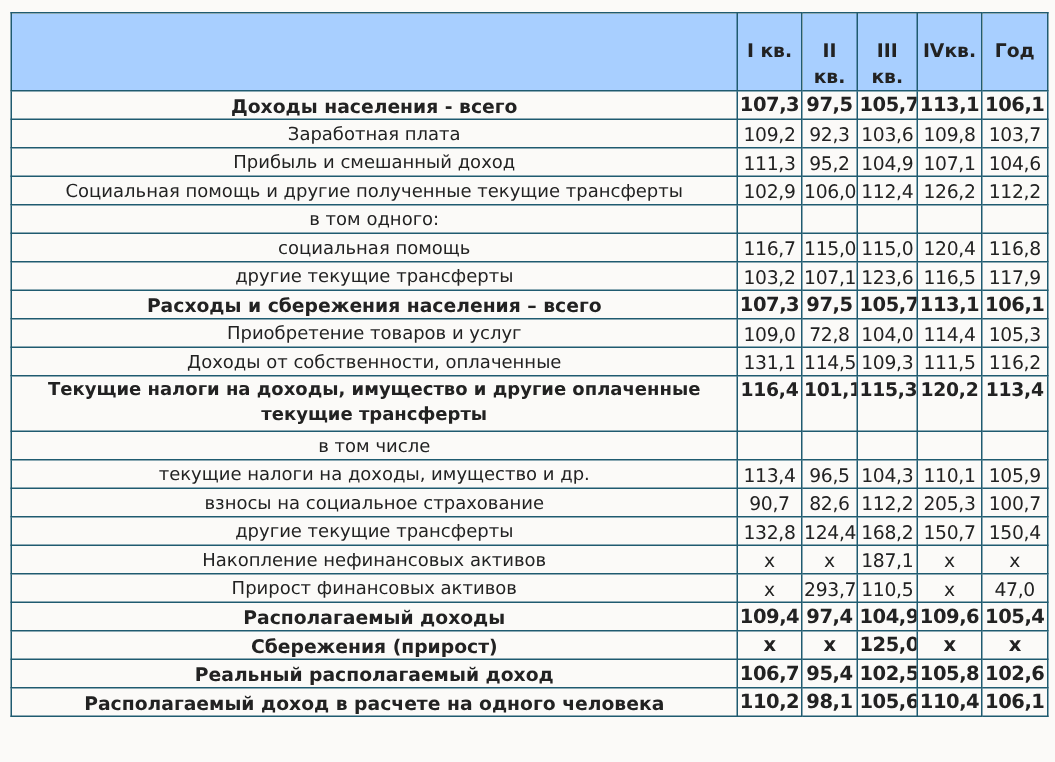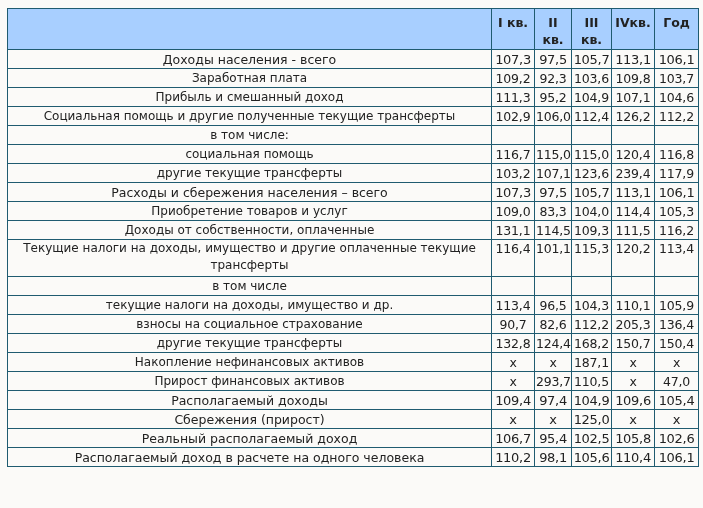--- a/index.html
+++ b/index.html
@@ -29,28 +29,28 @@
     white-space: nowrap;
     overflow: hidden;
   }
   table.data td.label { white-space: normal; }
   table.data thead th {
     background: #a8cfff;
     font-weight: bold;
     vertical-align: top;
     height: 35px;
     line-height: 17px;
-    padding-top: 5px;
+    padding-top: 16px;
     font-size: 12.5px;
     white-space: normal;
   }
   table.data td.num { padding: 0 1px; font-size: 12.5px; letter-spacing: -0.2px; }
-  tr.bold td { font-weight: normal; font-size: 12.5px; }
+  tr.bold td { font-weight: bold; font-size: 12.5px; }
   tr.bold td.num { font-size: 13px; letter-spacing: -0.3px; }
-  tr.tall td { height: 36px; vertical-align: top; }
+  tr.tall td { height: 36px; vertical-align: top; font-weight: bold; }
   col.c0 { width: 484px; }
   col.c1 { width: 43px; }
   col.c2 { width: 37px; }
   col.c3 { width: 40px; }
   col.c4 { width: 43px; }
   col.c5 { width: 44px; }
 </style>
 </head>
 <body>
 
@@ -100,55 +100,55 @@
       </tr>
       <tr>
         <td class="label">Социальная помощь и другие полученные текущие трансферты</td>
         <td class="num">102,9</td>
         <td class="num">106,0</td>
         <td class="num">112,4</td>
         <td class="num">126,2</td>
         <td class="num">112,2</td>
       </tr>
       <tr>
-        <td class="label">в том числе:</td>
+        <td class="label">в том одного:</td>
         <td class="num"></td>
         <td class="num"></td>
         <td class="num"></td>
         <td class="num"></td>
         <td class="num"></td>
       </tr>
       <tr>
         <td class="label">социальная помощь</td>
         <td class="num">116,7</td>
         <td class="num">115,0</td>
         <td class="num">115,0</td>
         <td class="num">120,4</td>
         <td class="num">116,8</td>
       </tr>
       <tr>
         <td class="label">другие текущие трансферты</td>
         <td class="num">103,2</td>
         <td class="num">107,1</td>
         <td class="num">123,6</td>
-        <td class="num">239,4</td>
+        <td class="num">116,5</td>
         <td class="num">117,9</td>
       </tr>
       <tr class="bold">
         <td class="label">Расходы и сбережения населения – всего</td>
         <td class="num">107,3</td>
         <td class="num">97,5</td>
         <td class="num">105,7</td>
         <td class="num">113,1</td>
         <td class="num">106,1</td>
       </tr>
       <tr>
         <td class="label">Приобретение товаров и услуг</td>
         <td class="num">109,0</td>
-        <td class="num">83,3</td>
+        <td class="num">72,8</td>
         <td class="num">104,0</td>
         <td class="num">114,4</td>
         <td class="num">105,3</td>
       </tr>
       <tr>
         <td class="label">Доходы от собственности, оплаченные</td>
         <td class="num">131,1</td>
         <td class="num">114,5</td>
         <td class="num">109,3</td>
         <td class="num">111,5</td>
@@ -177,21 +177,21 @@
         <td class="num">104,3</td>
         <td class="num">110,1</td>
         <td class="num">105,9</td>
       </tr>
       <tr>
         <td class="label">взносы на социальное страхование</td>
         <td class="num">90,7</td>
         <td class="num">82,6</td>
         <td class="num">112,2</td>
         <td class="num">205,3</td>
-        <td class="num">136,4</td>
+        <td class="num">100,7</td>
       </tr>
       <tr>
         <td class="label">другие текущие трансферты</td>
         <td class="num">132,8</td>
         <td class="num">124,4</td>
         <td class="num">168,2</td>
         <td class="num">150,7</td>
         <td class="num">150,4</td>
       </tr>
       <tr>

